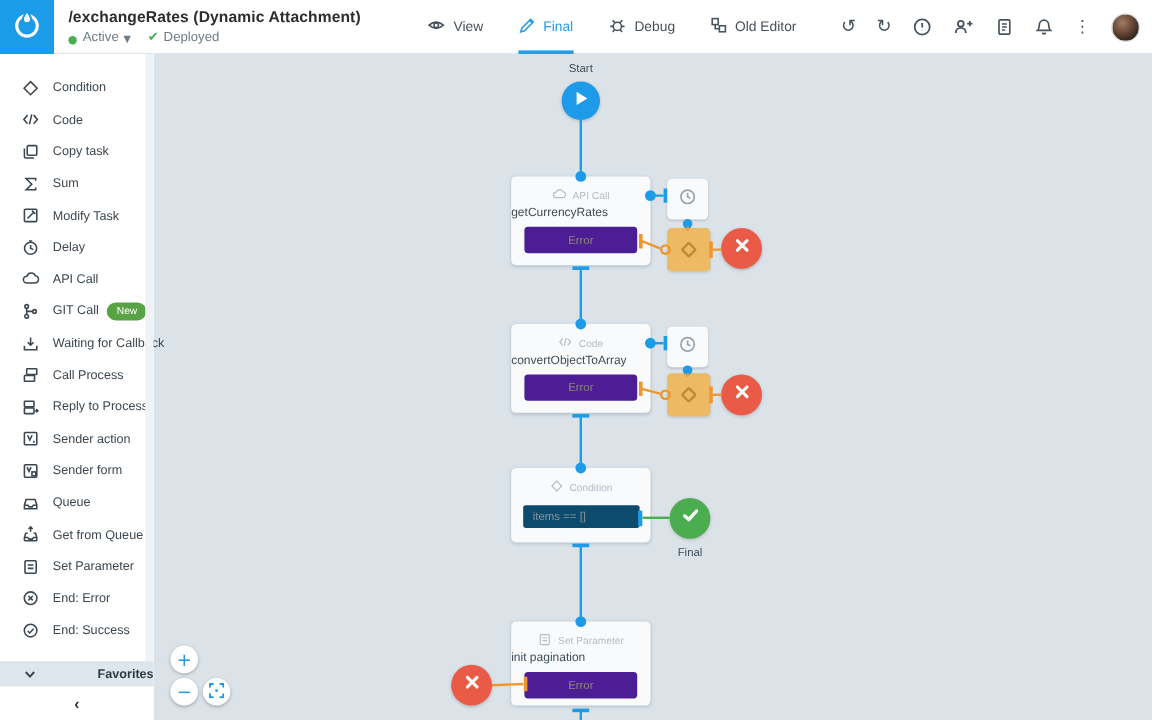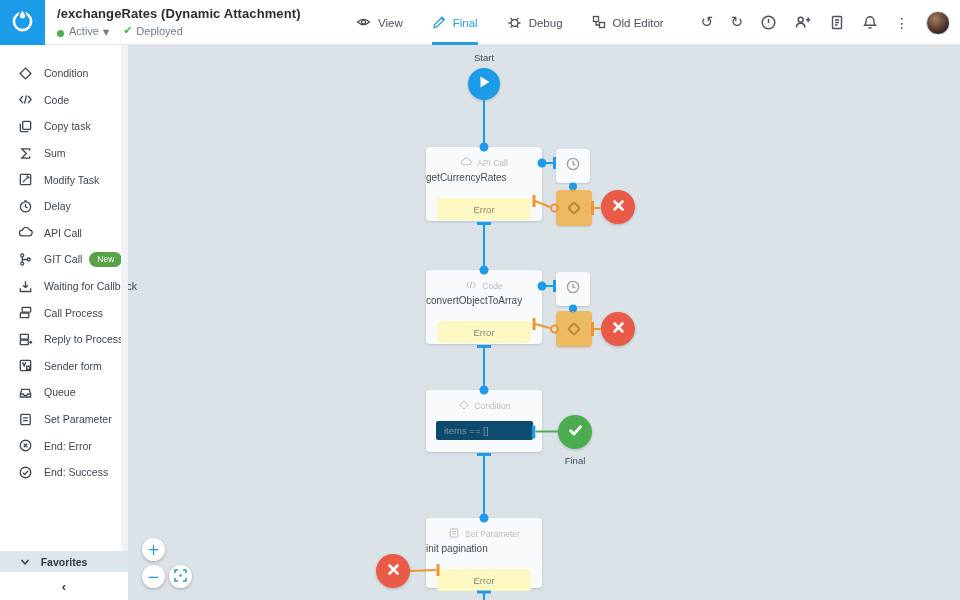--- a/index.html
+++ b/index.html
@@ -41,35 +41,35 @@
     font-size:10.5px; color:#3d4750; cursor:pointer; white-space:nowrap; }
   .si { width:15px; height:15px; margin-right:11px; flex:0 0 15px; display:flex; align-items:center; justify-content:center; }
   .si svg { stroke:#3d4750; fill:none; stroke-width:1.4; width:15px; height:15px; }
   .badge-new { background:#57a345; color:#fff; font-size:8.5px; padding:2.5px 8px;
     border-radius:9px; margin-left:7px; }
   .side-scroll { position:absolute; top:0; right:0; width:7px; bottom:49px; background:#f0f3f5; }
   .fav-bar { position:absolute; left:0; right:0; bottom:28px; height:21px; background:#dde6ec;
     display:flex; align-items:center; cursor:pointer; }
   .fav-chev { position:absolute; left:20px; width:10px; height:10px; display:flex; }
   .fav-chev svg { stroke:#3a444d; fill:none; stroke-width:1.6; }
-  .fav-label { width:100%; text-align:center; font-size:10.5px; font-weight:bold; color:#2e3a44; }
+  .fav-label { width:100%; text-align:right; font-size:10.5px; font-weight:bold; color:#2e3a44; }
   .collapse { position:absolute; left:0; right:0; bottom:0; height:28px; display:flex;
     align-items:center; justify-content:center; font-size:13px; font-weight:bold; color:#333; cursor:pointer; }
 
   
   .canvas { position:absolute; left:128px; top:45px; width:960px; height:555px;
     background:#dbe3e9; overflow:hidden; }
   .overlay { position:absolute; left:0; top:0; pointer-events:none; z-index:5; }
   .flow-card { position:absolute; left:298px; width:116px; background:#f9fafb; border-radius:4px;
     box-shadow:0 1px 3px rgba(40,60,80,.2); padding-top:8px; z-index:3; cursor:pointer; }
   .card-type { display:flex; align-items:center; justify-content:center; gap:5px;
     font-size:8.5px; color:#b3bdc4; height:15px; }
   .card-type svg { stroke:#b3bdc4; fill:none; stroke-width:1.3; width:12px; height:12px; }
   .card-title { text-align:left; font-size:10px; color:#3e4c57; height:19px; line-height:16px; }
-  .error-bar { position:relative; margin:9px 11px; height:22px; background:#fef9c3; border-radius:3px;
+  .error-bar { position:relative; margin:0 11px; height:22px; background:#4c1d95; border-radius:3px;
     display:flex; align-items:center; justify-content:center; font-size:9.5px; color:#8e887a; }
   .cond-bar { margin:8px 9px 0 10px; height:19px; background:#0c4a6e; border-radius:2px;
     display:flex; align-items:center; padding-left:8px; font-size:9.5px; color:#8a949c; }
   .mini-node { position:absolute; left:428px; width:34px; height:34px; background:#f9fafb;
     border-radius:4px; box-shadow:0 1px 2px rgba(40,60,80,.2); display:flex; align-items:center;
     justify-content:center; z-index:3; cursor:pointer; }
   .mini-node svg { stroke:#97a3ab; fill:none; stroke-width:1.4; }
   .orange-node { position:absolute; left:428px; width:36px; height:36px; background:#edb962;
     border-radius:4px; display:flex; align-items:center; justify-content:center; z-index:3;
     box-shadow:0 1px 2px rgba(40,60,80,.15); cursor:pointer; }
@@ -279,33 +279,52 @@
               <rect x="2.5" y="8.5" width="8.5" height="5" rx=".5"></rect>
               <path d="M12 11 h2.3 M13 9.6 L14.5 11 L13 12.4"></path>
             </svg>
           </span>
         <span>Reply to Process</span>
       </div>
       <div class="side-item">
         <span class="si">
             <svg viewBox="0 0 16 16">
               <rect x="2.5" y="2.5" width="11" height="11" rx="1"></rect>
+              <path d="M5.3 5 l2 4.2 L9.3 5"></path>
+              <circle cx="10.9" cy="10.9" r=".9" fill="#3d4750" stroke="none"></circle>
+            </svg>
+          </span>
+        <span>Sender action</span>
+      </div>
+      <div class="side-item">
+        <span class="si">
+            <svg viewBox="0 0 16 16">
+              <rect x="2.5" y="2.5" width="11" height="11" rx="1"></rect>
               <path d="M4.8 4.6 l1.8 3.8 L8.4 4.6"></path>
               <rect x="9.2" y="8.8" width="3.4" height="3.4"></rect>
             </svg>
           </span>
         <span>Sender form</span>
       </div>
       <div class="side-item">
         <span class="si">
             <svg viewBox="0 0 16 16">
               <path d="M2.5 12.8 V9.6 L4 4.6 H12 L13.5 9.6 V12.8 Z M2.5 9.6 h3.1 l1 1.5 h2.8 l1-1.5 h3.1"></path>
             </svg>
           </span>
         <span>Queue</span>
+      </div>
+      <div class="side-item">
+        <span class="si">
+            <svg viewBox="0 0 16 16">
+              <path d="M8 1.2 V5.4 M6.2 3 L8 1.2 L9.8 3"></path>
+              <path d="M2.5 13.5 V10.6 L3.6 6.8 H5.4 M13.5 13.5 V10.6 L12.4 6.8 H10.6 M2.5 10.6 h3 l1 1.4 h3 l1-1.4 h3 M2.5 13.5 h11"></path>
+            </svg>
+          </span>
+        <span>Get from Queue</span>
       </div>
       <div class="side-item">
         <span class="si">
             <svg viewBox="0 0 16 16">
               <rect x="3" y="2.5" width="10" height="11" rx="1"></rect>
               <path d="M5.5 6.2 h5 M5.5 9.2 h5"></path>
             </svg>
           </span>
         <span>Set Parameter</span>
       </div>

